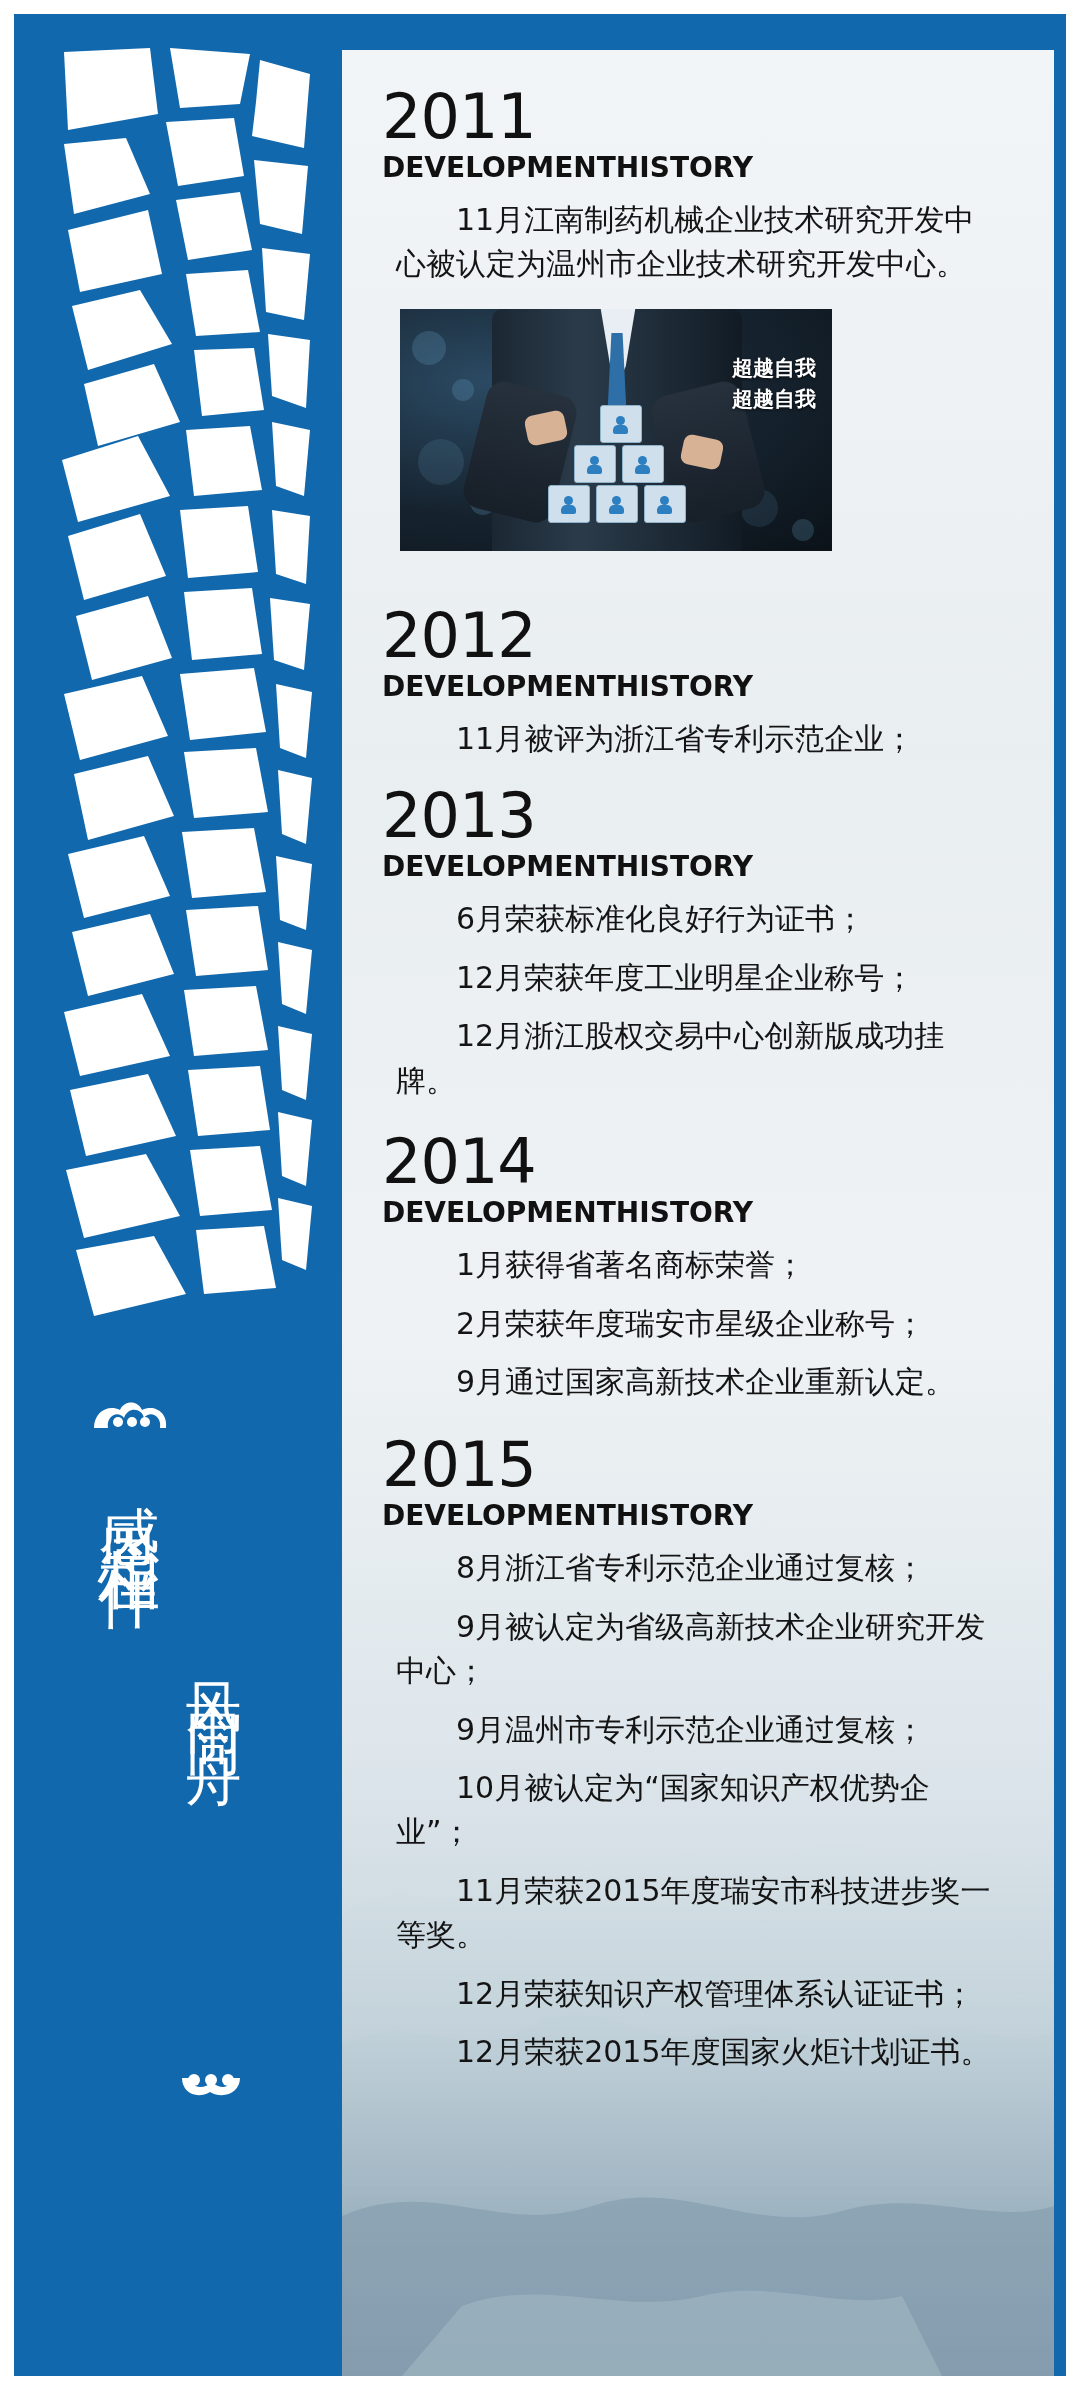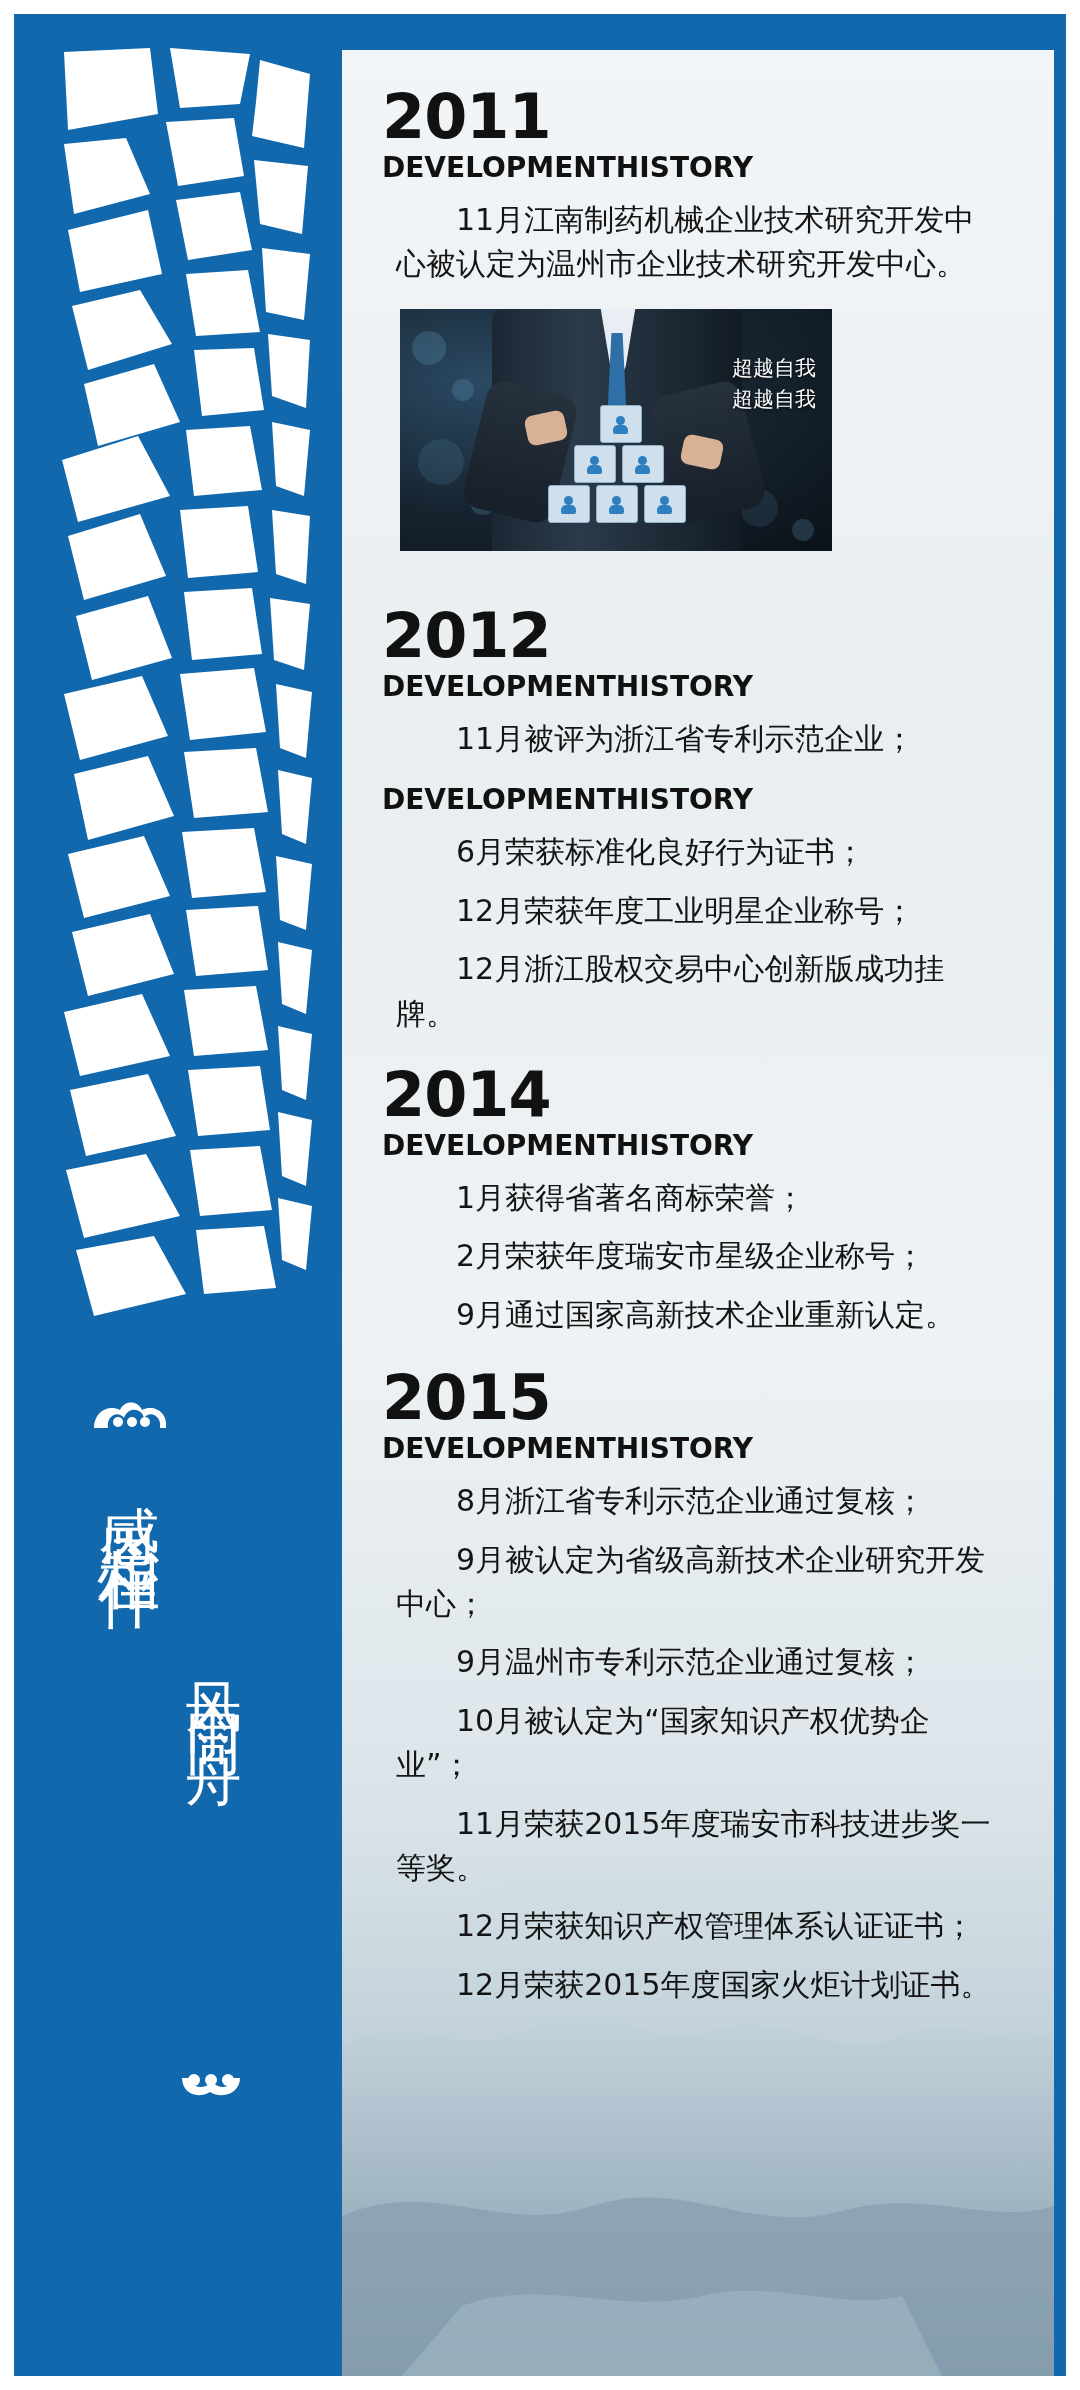--- a/index.html
+++ b/index.html
@@ -99,21 +99,21 @@
     height: 760px;
     opacity: 0.75;
     pointer-events: none;
   }
   .inner {
     position: relative;
     padding: 34px 44px 0 40px;
   }
   .year {
     font-family: "DejaVu Sans", sans-serif;
-    font-weight: bold;
+    font-weight: normal;
     font-size: 62px;
     line-height: 1.05;
     color: #111111;
     letter-spacing: -1px;
   }
   .subtitle {
     font-family: "DejaVu Sans", sans-serif;
     font-weight: bold;
     font-size: 28px;
     color: #111111;
@@ -225,21 +225,21 @@
     background: #2e7fbf;
     border-radius: 5px 5px 2px 2px;
   }
   .photo-text {
     position: absolute;
     right: 16px;
     top: 44px;
     text-align: right;
     color: #ffffff;
     font-family: "DejaVu Sans", sans-serif;
-    font-weight: normal;
+    font-weight: bold;
     font-size: 21px;
     line-height: 1.5;
     text-shadow: 0 1px 3px rgba(0,0,0,0.8);
   }
 </style>
 </head>
 <body>
 
 <div class="page">
 
@@ -395,20 +395,21 @@
         </div>
       </div>
 
       <div class="block gap-2012">
         <div class="year">2012</div>
         <div class="subtitle">DEVELOPMENTHISTORY</div>
         <p class="para">11月被评为浙江省专利示范企业；</p>
       </div>
 
       <div class="block gap-2013">
+        <div class="year">2013</div>
         <div class="subtitle">DEVELOPMENTHISTORY</div>
         <p class="para">6月荣获标准化良好行为证书；</p>
         <p class="para">12月荣获年度工业明星企业称号；</p>
         <p class="para">12月浙江股权交易中心创新版成功挂牌。</p>
       </div>
 
       <div class="block gap-2014">
         <div class="year">2014</div>
         <div class="subtitle">DEVELOPMENTHISTORY</div>
         <p class="para">1月获得省著名商标荣誉；</p>

